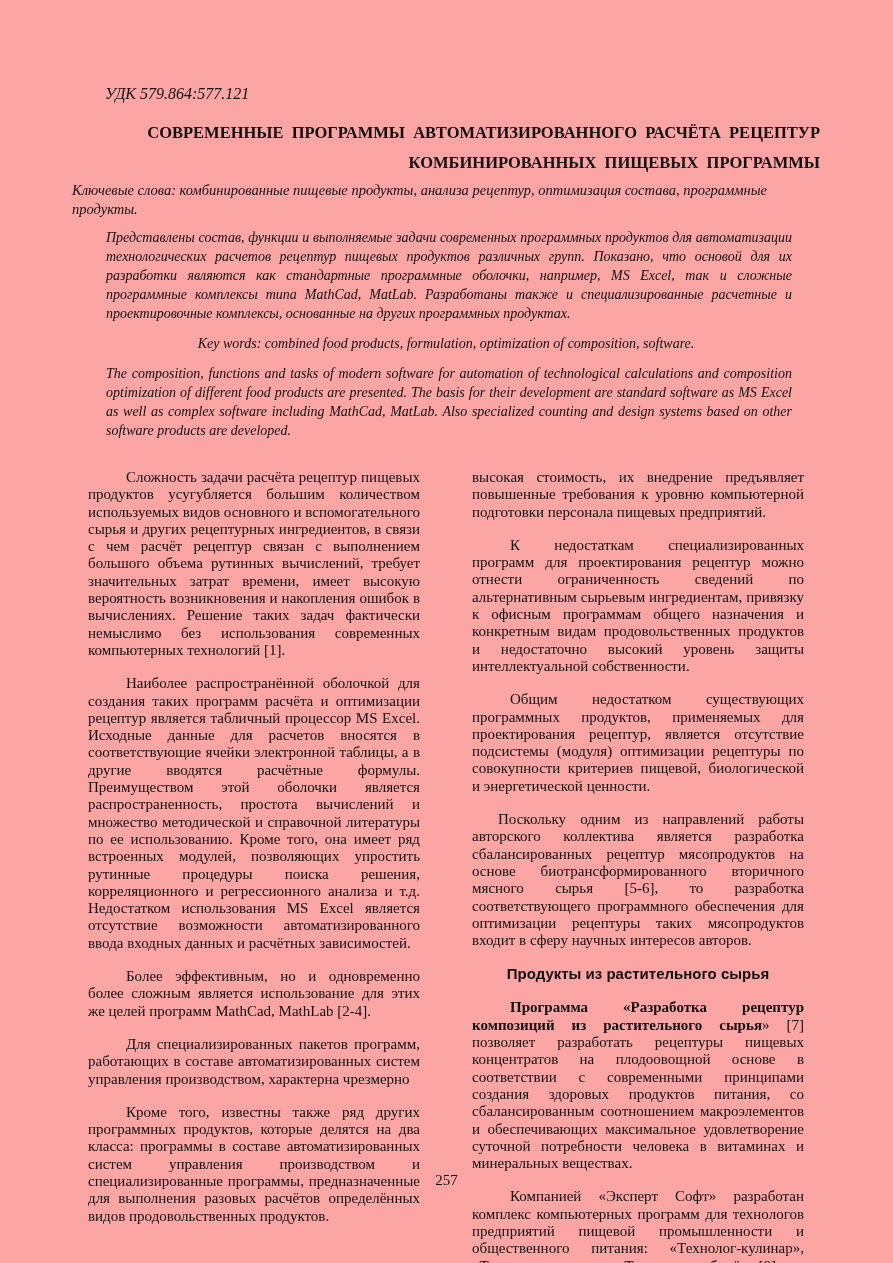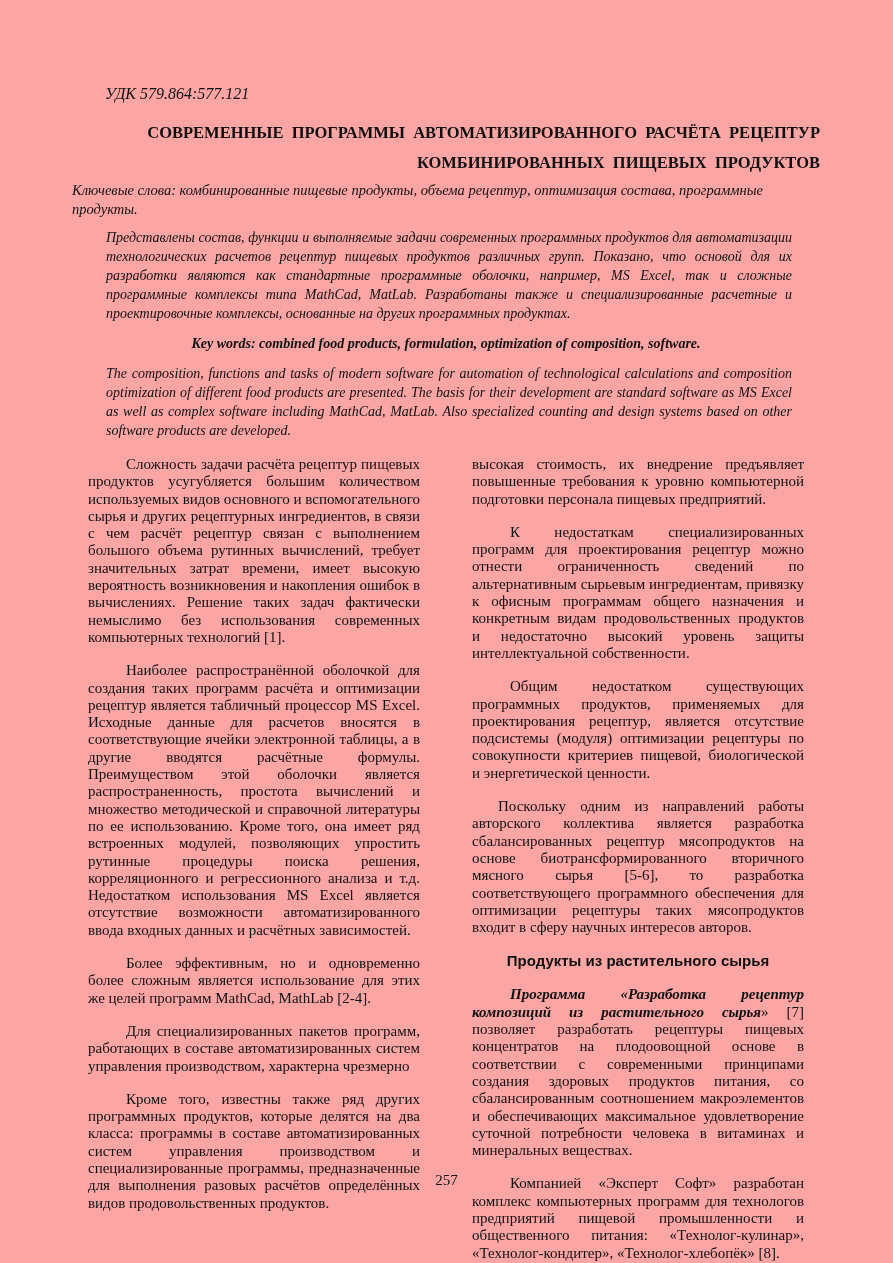--- a/index.html
+++ b/index.html
@@ -51,23 +51,23 @@
     line-height: 19px;
     text-align: justify;
     margin: 0 28px 0 34px;
   }
   .kw-en {
     font-style: italic;
     font-size: 14px;
     line-height: 19px;
     text-align: center;
     margin: 11px 0 11px 0;
-    font-weight: bold;
   }
   .abs-en {
+    margin-bottom: 13px;
     font-style: italic;
   }
   .columns {
     display: flex;
     gap: 20px;
   }
   .col {
     width: 364px;
     font-size: 15px;
     line-height: 17.3px;
@@ -80,45 +80,45 @@
   .col p.noindent { text-indent: 0; }
   .col p.small-indent { text-indent: 26px; }
   .section-heading {
     font-family: "Liberation Sans", sans-serif;
     font-weight: bold;
     font-size: 15px;
     line-height: 18px;
     text-align: center;
     margin: 10px 0 9px 0;
   }
-  .lead-bold { font-weight: bold; font-style: italic; }
+  .lead-bold { font-weight: bold; }
   .page-number {
     position: absolute;
     left: 0;
     right: 0;
     bottom: 74px;
     text-align: center;
     font-size: 15px;
     line-height: 17px;
   }
 </style>
 </head>
 <body>
 
 <div class="page">
 
   <div class="udc">УДК 579.864:577.121</div>
 
 
   <div class="title">
     <div>СОВРЕМЕННЫЕ ПРОГРАММЫ АВТОМАТИЗИРОВАННОГО РАСЧЁТА РЕЦЕПТУР</div>
-    <div>КОМБИНИРОВАННЫХ ПИЩЕВЫХ ПРОДУКТОВ</div>
+    <div>КОМБИНИРОВАННЫХ ПИЩЕВЫХ ПРОГРАММЫ</div>
   </div>
 
-  <div class="kw-ru">Ключевые слова: комбинированные пищевые продукты, объема рецептур, оптимизация состава, программные продукты.</div>
+  <div class="kw-ru">Ключевые слова: комбинированные пищевые продукты, анализа рецептур, оптимизация состава, программные продукты.</div>
 
   <div class="abs">Представлены состав, функции и выполняемые задачи современных программных продуктов для автоматизации технологических расчетов рецептур пищевых продуктов различных групп. Показано, что основой для их разработки являются как стандартные программные оболочки, например, MS Excel, так и сложные программные комплексы типа MathCad, MatLab. Разработаны также и специализированные расчетные и проектировочные комплексы, основанные на других программных продуктах.</div>
 
   <div class="kw-en">Key words: combined food products, formulation, optimization of composition, software.</div>
 
   <div class="abs abs-en">The composition, functions and tasks of modern software for automation of technological calculations and composition optimization of different food products are presented. The basis for their development are standard software as MS Excel as well as complex software including MathCad, MatLab. Also specialized counting and design systems based on other software products are developed.</div>
 
   <div class="columns">
 
     <div class="col">

